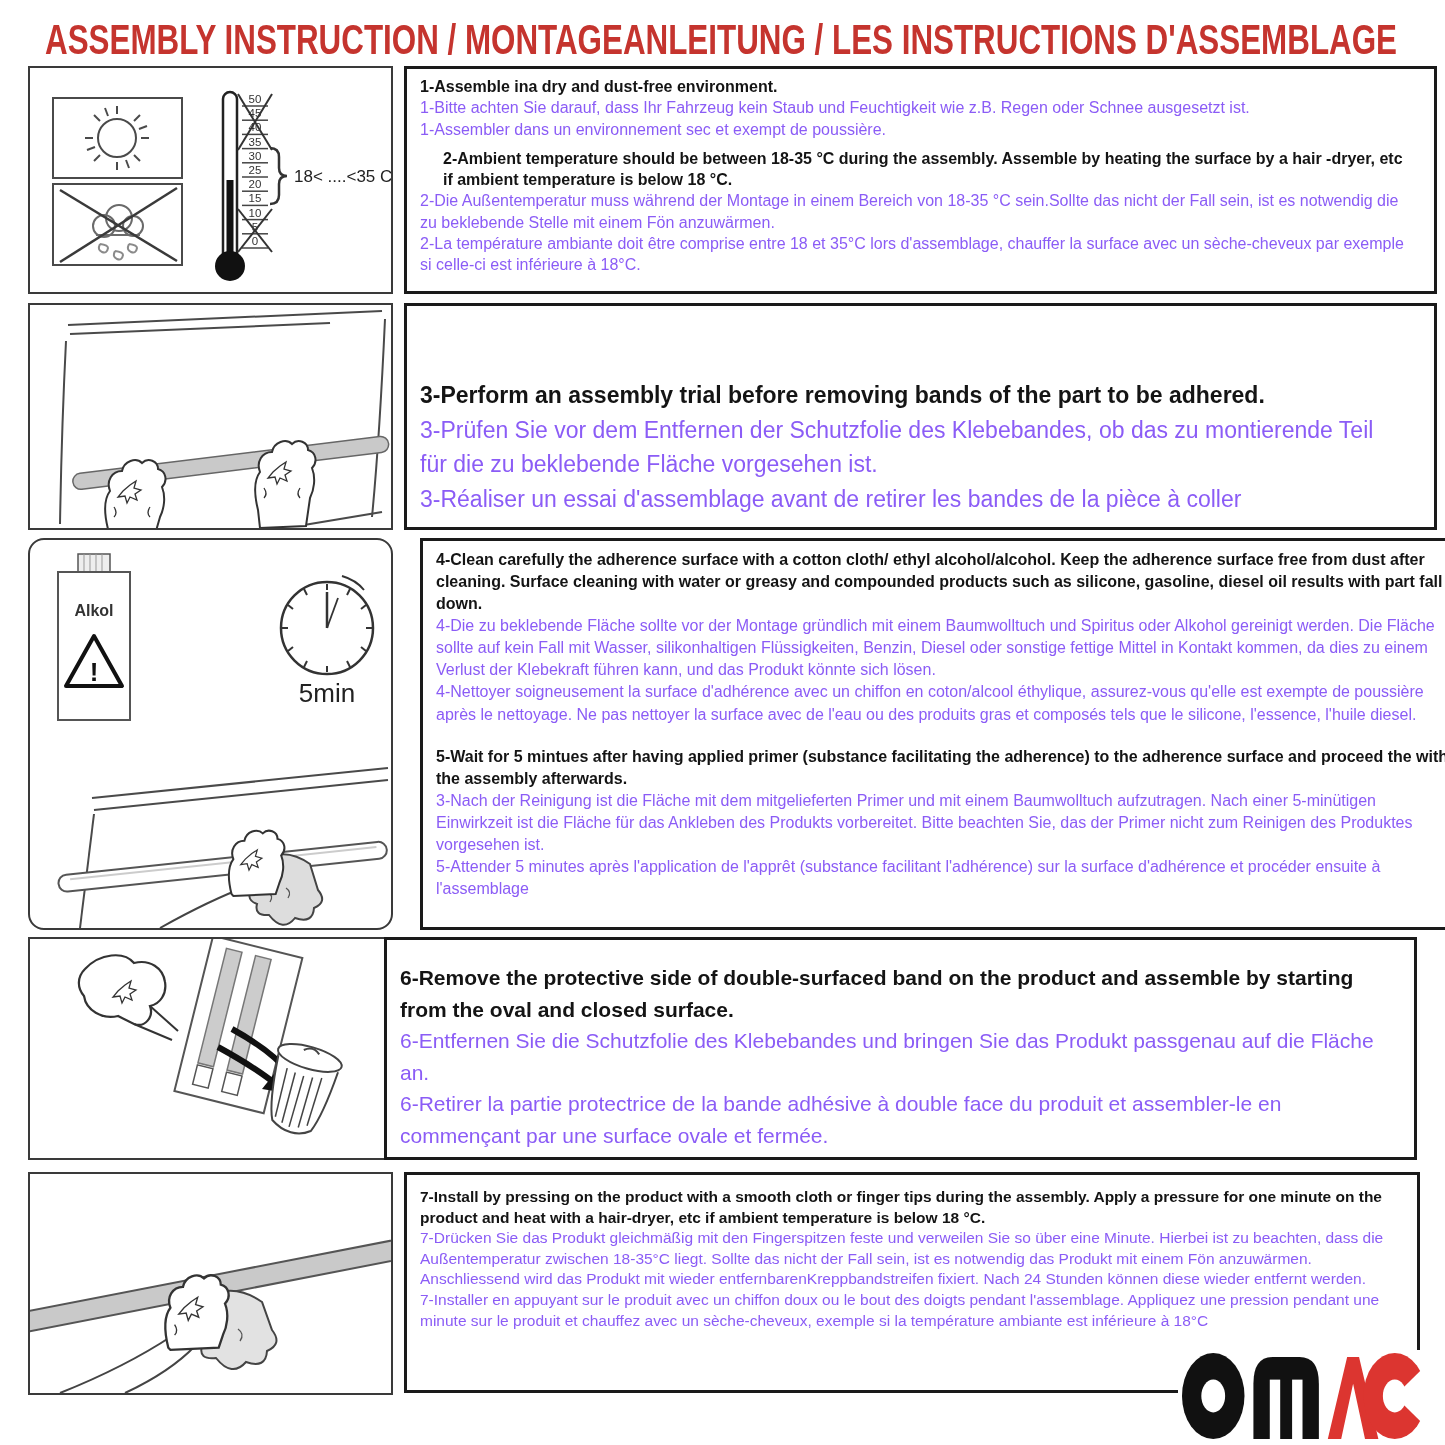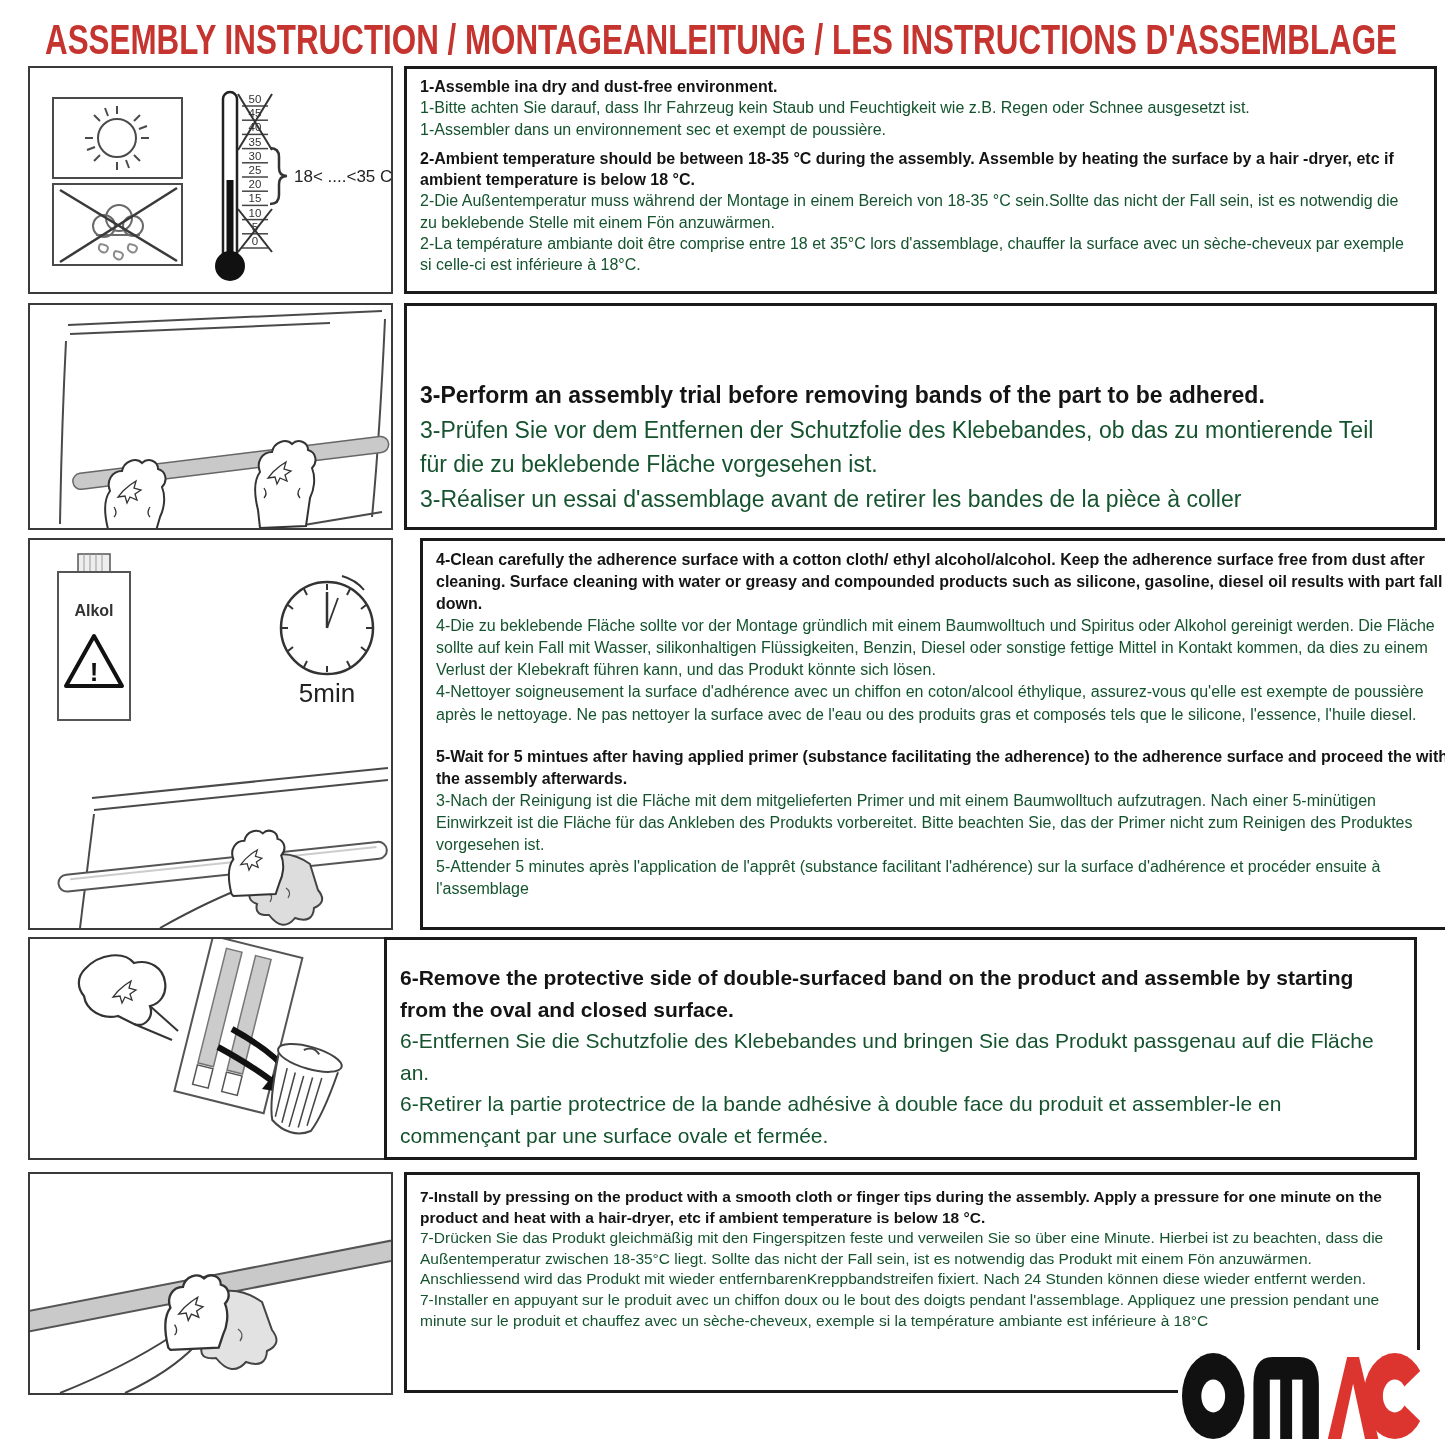--- a/index.html
+++ b/index.html
@@ -3,27 +3,27 @@
 <meta charset="utf-8">
 <style>
   html,body{margin:0;padding:0;}
   body{position:relative;width:1445px;height:1445px;background:#ffffff;
        font-family:"Liberation Sans",sans-serif;overflow:hidden;}
   .box{position:absolute;box-sizing:border-box;background:#fff;}
   .ill{border:2px solid #3a3a3a;}
   .txt{border:3px solid #1a1a1a;}
   p{margin:0;}
   p.en{font-weight:bold;color:#141414;}
-  p.intl{font-weight:normal;color:#14532d;}
+  p.intl{font-weight:normal;color:#8b5cf6;}
   .r1t{font-size:16px;line-height:1.33;padding:7px 18px 0 13px;}
   .r2t{font-size:23px;line-height:1.5;padding:72px 30px 0 13px;}
   .r3t{font-size:16px;line-height:1.38;padding:8px 16px 0 13px;}
   .r4t{font-size:21px;line-height:1.5;padding:22px 20px 0 13px;}
   .r5t{font-size:15.5px;line-height:1.33;padding:12px 14px 0 13px;}
-  .gap8{margin-top:8px;}
+  .gap8{margin-top:8px;margin-left:23px;}
   .gap20{margin-top:20px;}
   svg text{font-family:"Liberation Sans",sans-serif;}
   .logo-wrap{position:absolute;left:1178px;top:1350px;width:252px;height:92px;
              background:#fff;display:flex;align-items:center;justify-content:center;}
 </style>
 </head>
 <body>
 
 <svg class="box" style="left:0;top:8px;" width="1445" height="58">
   <text x="45" y="46" font-size="43" font-weight="bold" fill="#c5342e" textLength="1352" lengthAdjust="spacingAndGlyphs">ASSEMBLY INSTRUCTION / MONTAGEANLEITUNG / LES INSTRUCTIONS D'ASSEMBLAGE</text>
@@ -137,21 +137,21 @@
       <path d="M12,52 q4,6 0,10 M48,52 q-4,6 0,10" fill="none" stroke="#333" stroke-width="1.3"></path>
     </g>
   </svg>
 </div>
 <div class="box txt r2t" style="left:404px;top:303px;width:1033px;height:227px;">
   <p class="en">3-Perform an assembly trial before removing bands of the part to be adhered.</p>
   <p class="intl">3-Prüfen Sie vor dem Entfernen der Schutzfolie des Klebebandes, ob das zu montierende Teil für die zu beklebende Fläche vorgesehen ist.</p>
   <p class="intl">3-Réaliser un essai d'assemblage avant de retirer les bandes de la pièce à coller</p>
 </div>
 
-<div class="box ill" style="left:28px;top:538px;width:365px;height:392px;">
+<div class="box ill" style="left:28px;top:538px;width:365px;height:392px;border-radius:16px;">
   <svg width="361" height="388" viewBox="0 0 361 388">
 
     <g>
       <rect x="48" y="14" width="32" height="18" fill="#eee" stroke="#555" stroke-width="1.5"></rect>
       <line x1="54" y1="14" x2="54" y2="32" stroke="#999"></line>
         <line x1="60" y1="14" x2="60" y2="32" stroke="#999"></line>
       <line x1="66" y1="14" x2="66" y2="32" stroke="#999"></line>
         <line x1="72" y1="14" x2="72" y2="32" stroke="#999"></line>
       <rect x="28" y="32" width="72" height="148" fill="#fff" stroke="#555" stroke-width="2"></rect>
       <text x="64" y="76" font-size="16" font-weight="bold" fill="#333" text-anchor="middle">Alkol</text>

